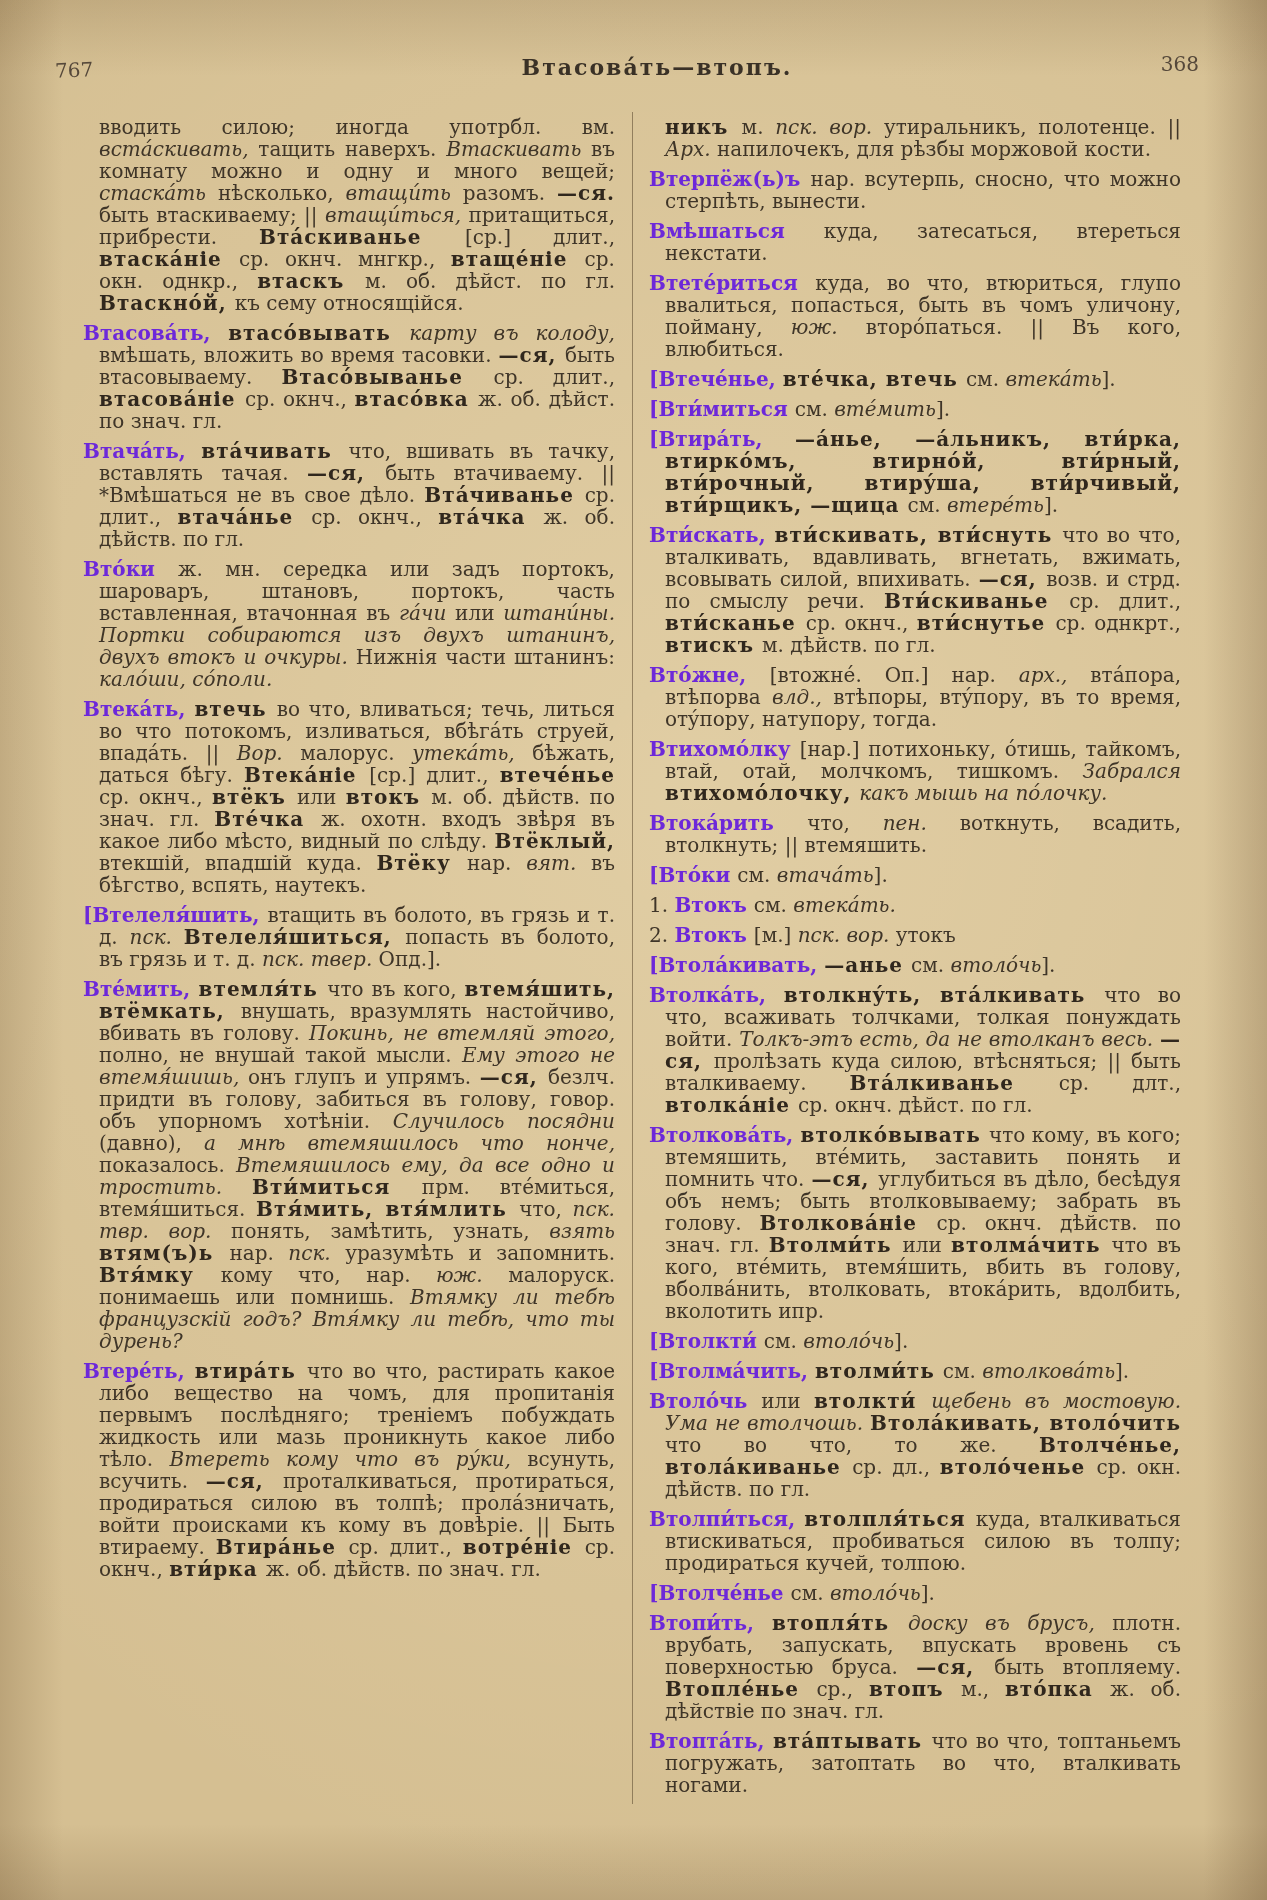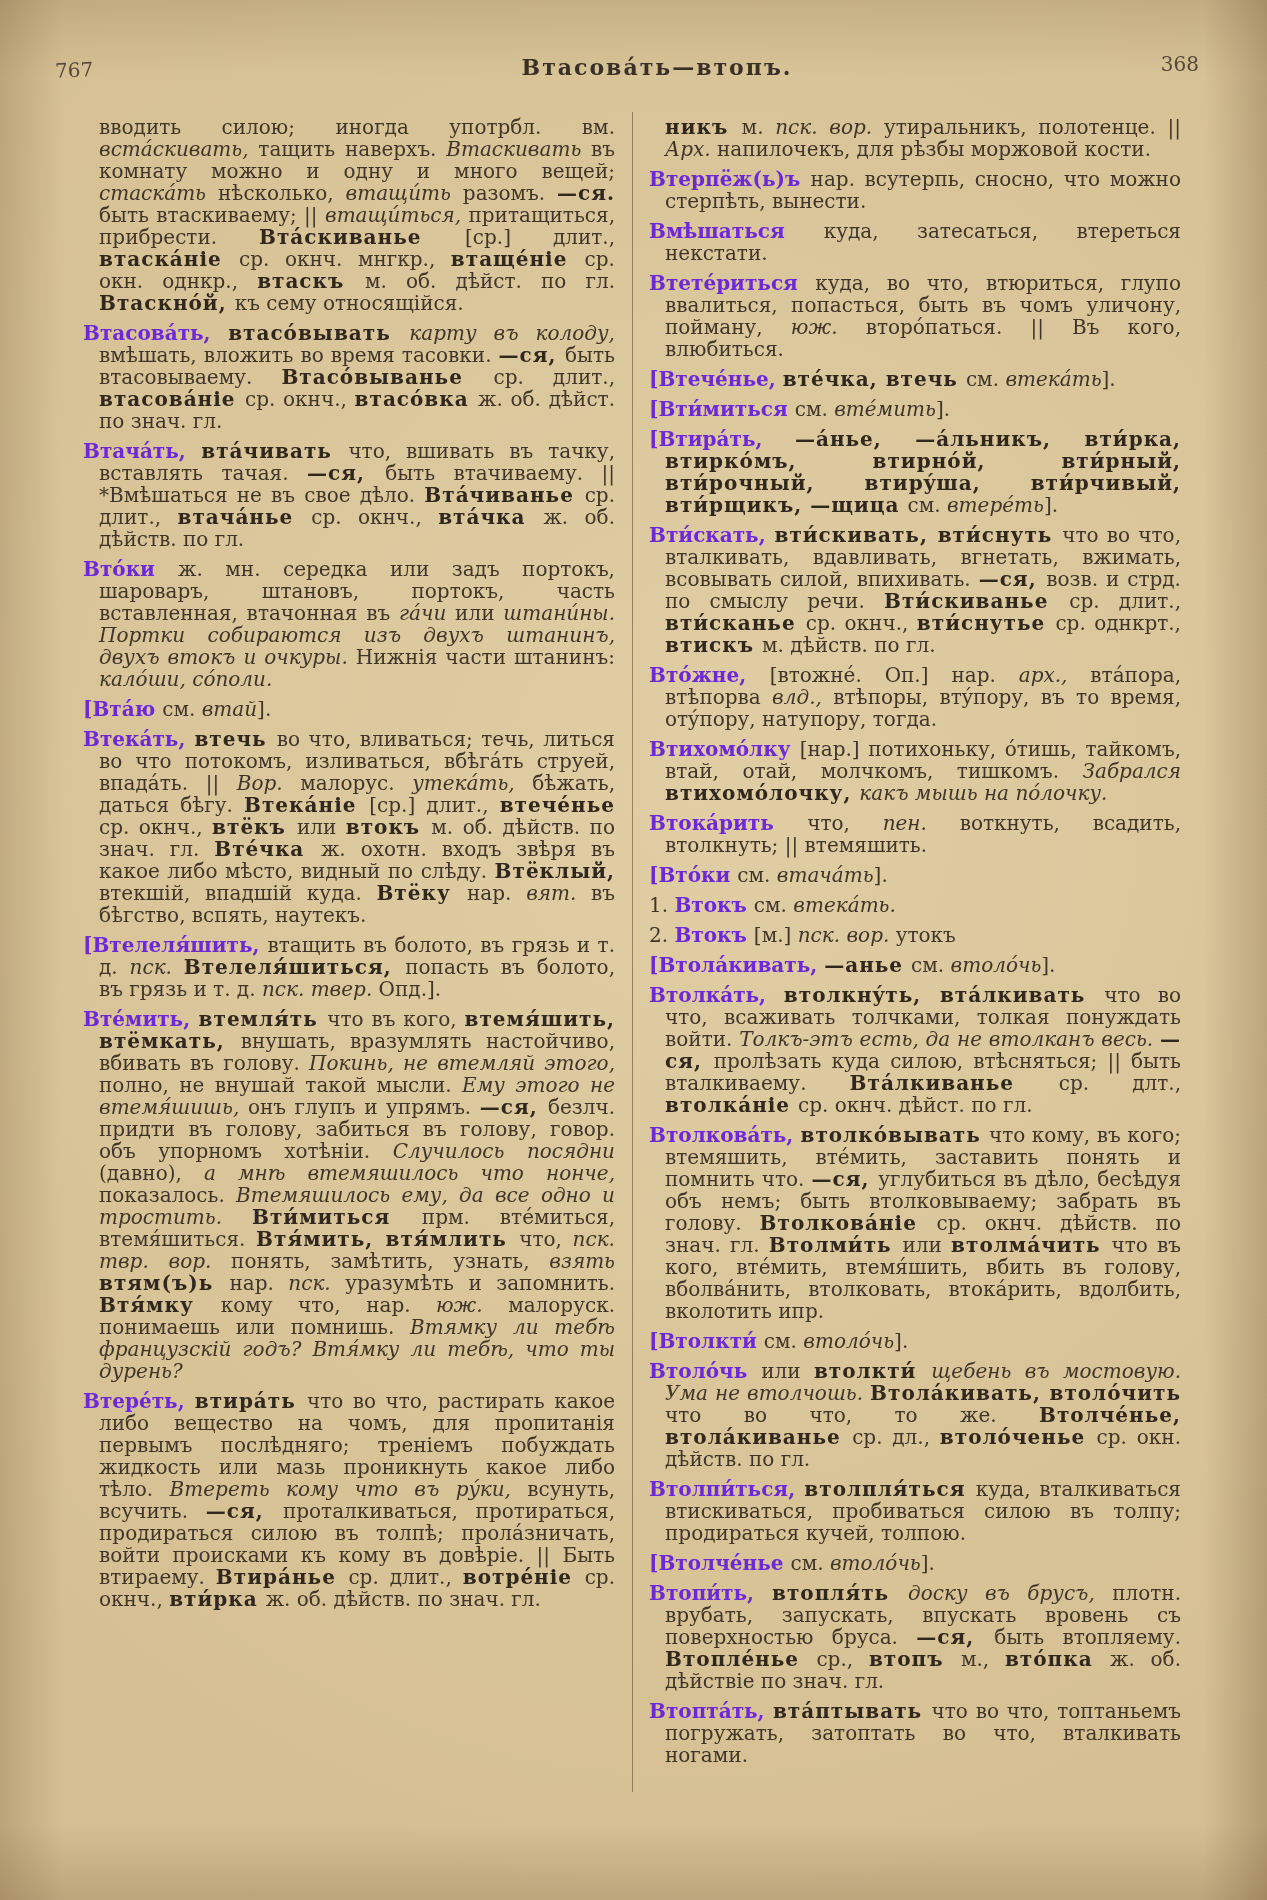--- a/index.html
+++ b/index.html
@@ -51,21 +51,20 @@
   <div class="running-title">Втасовáть—втопъ.</div>
   <span class="folio folio-right">368</span>
 </div>
 
 <div class="columns">
   <div class="col col-left">
       <p class="para cont"><span class="seg-n">вводить силою; иногда употрбл. вм. </span><span class="seg-i">встáскивать, </span><span class="seg-n">тащить наверхъ. </span><span class="seg-i">Втаскивать </span><span class="seg-n">въ комнату можно и одну и много вещей; </span><span class="seg-i">стаскáть </span><span class="seg-n">нѣсколько, </span><span class="seg-i">втащи́ть </span><span class="seg-n">разомъ. </span><span class="seg-bs">—ся. </span><span class="seg-n">быть втаскиваему; || </span><span class="seg-i">втащи́ться, </span><span class="seg-n">притащиться, прибрести. </span><span class="seg-bs">Втáскиванье </span><span class="seg-n">[ср.] длит., </span><span class="seg-bs">втаскáніе </span><span class="seg-n">ср. окнч. мнгкр., </span><span class="seg-bs">втащéніе </span><span class="seg-n">ср. окн. однкр., </span><span class="seg-bs">втаскъ </span><span class="seg-n">м. об. дѣйст. по гл. </span><span class="seg-bs">Втаскнóй, </span><span class="seg-n">къ сему относящійся.</span></p>
       <p class="para entry"><span class="seg-b">Втасовáть, </span><span class="seg-bs">втасóвывать </span><span class="seg-i">карту въ колоду, </span><span class="seg-n">вмѣшать, вложить во время тасовки. </span><span class="seg-bs">—ся, </span><span class="seg-n">быть втасовываему. </span><span class="seg-bs">Втасóвыванье </span><span class="seg-n">ср. длит., </span><span class="seg-bs">втасовáніе </span><span class="seg-n">ср. окнч., </span><span class="seg-bs">втасóвка </span><span class="seg-n">ж. об. дѣйст. по знач. гл.</span></p>
       <p class="para entry"><span class="seg-b">Втачáть, </span><span class="seg-bs">втáчивать </span><span class="seg-n">что, вшивать въ тачку, вставлять тачая. </span><span class="seg-bs">—ся, </span><span class="seg-n">быть втачиваему. || *Вмѣшаться не въ свое дѣло. </span><span class="seg-bs">Втáчиванье </span><span class="seg-n">ср. длит., </span><span class="seg-bs">втачáнье </span><span class="seg-n">ср. окнч., </span><span class="seg-bs">втáчка </span><span class="seg-n">ж. об. дѣйств. по гл.</span></p>
       <p class="para entry"><span class="seg-b">Втóки </span><span class="seg-n">ж. мн. середка или задъ портокъ, шароваръ, штановъ, портокъ, часть вставленная, втачонная въ </span><span class="seg-i">гáчи </span><span class="seg-n">или </span><span class="seg-i">штани́ны. Портки собираются изъ двухъ штанинъ, двухъ втокъ и очкуры. </span><span class="seg-n">Нижнія части штанинъ: </span><span class="seg-i">калóши, сóполи.</span></p>
-      <p class="para entry"><span class="seg-b">[Втáю </span><span class="seg-n">см. </span><span class="seg-i">втай</span><span class="seg-n">].</span></p>
       <p class="para entry"><span class="seg-b">Втекáть, </span><span class="seg-bs">втечь </span><span class="seg-n">во что, вливаться; течь, литься во что потокомъ, изливаться, вбѣгáть струей, впадáть. || </span><span class="seg-i">Вор. </span><span class="seg-n">малорус. </span><span class="seg-i">утекáть, </span><span class="seg-n">бѣжать, даться бѣгу. </span><span class="seg-bs">Втекáніе </span><span class="seg-n">[ср.] длит., </span><span class="seg-bs">втечéнье </span><span class="seg-n">ср. окнч., </span><span class="seg-bs">втёкъ </span><span class="seg-n">или </span><span class="seg-bs">втокъ </span><span class="seg-n">м. об. дѣйств. по знач. гл. </span><span class="seg-bs">Втéчка </span><span class="seg-n">ж. охотн. входъ звѣря въ какое либо мѣсто, видный по слѣду. </span><span class="seg-bs">Втёклый, </span><span class="seg-n">втекшій, впадшій куда. </span><span class="seg-bs">Втёку </span><span class="seg-n">нар. </span><span class="seg-i">вят. </span><span class="seg-n">въ бѣгство, вспять, наутекъ.</span></p>
       <p class="para entry"><span class="seg-b">[Втелеля́шить, </span><span class="seg-n">втащить въ болото, въ грязь и т. д. </span><span class="seg-i">пск. </span><span class="seg-bs">Втелеля́шиться, </span><span class="seg-n">попасть въ болото, въ грязь и т. д. </span><span class="seg-i">пск. твер. </span><span class="seg-n">Опд.].</span></p>
       <p class="para entry"><span class="seg-b">Втéмить, </span><span class="seg-bs">втемля́ть </span><span class="seg-n">что въ кого, </span><span class="seg-bs">втемя́шить, втёмкать, </span><span class="seg-n">внушать, вразумлять настойчиво, вбивать въ голову. </span><span class="seg-i">Покинь, не втемляй этого, </span><span class="seg-n">полно, не внушай такой мысли. </span><span class="seg-i">Ему этого не втемя́шишь, </span><span class="seg-n">онъ глупъ и упрямъ. </span><span class="seg-bs">—ся, </span><span class="seg-n">безлч. придти въ голову, забиться въ голову, говор. объ упорномъ хотѣніи. </span><span class="seg-i">Случилось посядни </span><span class="seg-n">(давно), </span><span class="seg-i">а мнѣ втемяшилось что нонче, </span><span class="seg-n">показалось. </span><span class="seg-i">Втемяшилось ему, да все одно и тростить. </span><span class="seg-bs">Вти́миться </span><span class="seg-n">прм. втéмиться, втемя́шиться. </span><span class="seg-bs">Втя́мить, втя́млить </span><span class="seg-n">что, </span><span class="seg-i">пск. твр. вор. </span><span class="seg-n">понять, замѣтить, узнать, </span><span class="seg-i">взять </span><span class="seg-bs">втям(ъ)ь </span><span class="seg-n">нар. </span><span class="seg-i">пск. </span><span class="seg-n">уразумѣть и запомнить. </span><span class="seg-bs">Втя́мку </span><span class="seg-n">кому что, нар. </span><span class="seg-i">юж. </span><span class="seg-n">малоруск. понимаешь или помнишь. </span><span class="seg-i">Втямку ли тебѣ французскій годъ? Втя́мку ли тебѣ, что ты дурень?</span></p>
       <p class="para entry"><span class="seg-b">Втерéть, </span><span class="seg-bs">втирáть </span><span class="seg-n">что во что, растирать какое либо вещество на чомъ, для пропитанія первымъ послѣдняго; треніемъ побуждать жидкость или мазь проникнуть какое либо тѣло. </span><span class="seg-i">Втереть кому что въ рýки, </span><span class="seg-n">всунуть, всучить. </span><span class="seg-bs">—ся, </span><span class="seg-n">проталкиваться, протираться, продираться силою въ толпѣ; пролáзничать, войти происками къ кому въ довѣріе. || Быть втираему. </span><span class="seg-bs">Втирáнье </span><span class="seg-n">ср. длит., </span><span class="seg-bs">вотрéніе </span><span class="seg-n">ср. окнч., </span><span class="seg-bs">вти́рка </span><span class="seg-n">ж. об. дѣйств. по знач. гл. </span></p>
     </div>
   <div class="col-divider"></div>
   <div class="col col-right">
       <p class="para cont"><span class="seg-bs">никъ </span><span class="seg-n">м. </span><span class="seg-i">пск. вор. </span><span class="seg-n">утиральникъ, полотенце. || </span><span class="seg-i">Арх. </span><span class="seg-n">напилочекъ, для рѣзбы моржовой кости.</span></p>
       <p class="para entry"><span class="seg-b">Втерпёж(ь)ъ </span><span class="seg-n">нар. всутерпь, сносно, что можно стерпѣть, вынести.</span></p>
       <p class="para entry"><span class="seg-b">Вмѣшаться </span><span class="seg-n">куда, затесаться, втереться некстати.</span></p>
@@ -77,19 +76,20 @@
       <p class="para entry"><span class="seg-b">Втóжне, </span><span class="seg-n">[втожнé. Оп.] нар. </span><span class="seg-i">арх., </span><span class="seg-n">втáпора, втѣпорва </span><span class="seg-i">влд., </span><span class="seg-n">втѣпоры, втýпору, въ то время, отýпору, натупору, тогда.</span></p>
       <p class="para entry"><span class="seg-b">Втихомóлку </span><span class="seg-n">[нар.] потихоньку, óтишь, тайкомъ, втай, отай, молчкомъ, тишкомъ. </span><span class="seg-i">Забрался </span><span class="seg-bs">втихомóлочку, </span><span class="seg-i">какъ мышь на пóлочку.</span></p>
       <p class="para entry"><span class="seg-b">Втокáрить </span><span class="seg-n">что, </span><span class="seg-i">пен. </span><span class="seg-n">воткнуть, всадить, втолкнуть; || втемяшить.</span></p>
       <p class="para entry"><span class="seg-b">[Втóки </span><span class="seg-n">см. </span><span class="seg-i">втачáть</span><span class="seg-n">].</span></p>
       <p class="para entry"><span class="seg-n">1. </span><span class="seg-b">Втокъ </span><span class="seg-n">см. </span><span class="seg-i">втекáть.</span></p>
       <p class="para entry"><span class="seg-n">2. </span><span class="seg-b">Втокъ </span><span class="seg-n">[м.] </span><span class="seg-i">пск. вор. </span><span class="seg-n">утокъ</span></p>
       <p class="para entry"><span class="seg-b">[Втолáкивать, </span><span class="seg-bs">—анье </span><span class="seg-n">см. </span><span class="seg-i">втолóчь</span><span class="seg-n">].</span></p>
       <p class="para entry"><span class="seg-b">Втолкáть, </span><span class="seg-bs">втолкнýть, втáлкивать </span><span class="seg-n">что во что, всаживать толчками, толкая понуждать войти. </span><span class="seg-i">Толкъ-этъ есть, да не втолканъ весь. </span><span class="seg-bs">—ся, </span><span class="seg-n">пролѣзать куда силою, втѣсняться; || быть вталкиваему. </span><span class="seg-bs">Втáлкиванье </span><span class="seg-n">ср. длт., </span><span class="seg-bs">втолкáніе </span><span class="seg-n">ср. окнч. дѣйст. по гл.</span></p>
       <p class="para entry"><span class="seg-b">Втолковáть, </span><span class="seg-bs">втолкóвывать </span><span class="seg-n">что кому, въ кого; втемяшить, втéмить, заставить понять и помнить что. </span><span class="seg-bs">—ся, </span><span class="seg-n">углубиться въ дѣло, бесѣдуя объ немъ; быть втолковываему; забрать въ голову. </span><span class="seg-bs">Втолковáніе </span><span class="seg-n">ср. окнч. дѣйств. по знач. гл. </span><span class="seg-bs">Втолми́ть </span><span class="seg-n">или </span><span class="seg-bs">втолмáчить </span><span class="seg-n">что въ кого, втéмить, втемя́шить, вбить въ голову, вболвáнить, втолковать, втокáрить, вдолбить, вколотить ипр.</span></p>
       <p class="para entry"><span class="seg-b">[Втолкти́ </span><span class="seg-n">см. </span><span class="seg-i">втолóчь</span><span class="seg-n">].</span></p>
+      <p class="para entry"><span class="seg-b">[Втолмáчить, </span><span class="seg-bs">втолми́ть </span><span class="seg-n">см. </span><span class="seg-i">втолковáть</span><span class="seg-n">].</span></p>
       <p class="para entry"><span class="seg-b">Втолóчь </span><span class="seg-n">или </span><span class="seg-bs">втолкти́ </span><span class="seg-i">щебень въ мостовую. Ума не втолчошь. </span><span class="seg-bs">Втолáкивать, втолóчить </span><span class="seg-n">что во что, то же. </span><span class="seg-bs">Втолчéнье, втолáкиванье </span><span class="seg-n">ср. дл., </span><span class="seg-bs">втолóченье </span><span class="seg-n">ср. окн. дѣйств. по гл.</span></p>
       <p class="para entry"><span class="seg-b">Втолпи́ться, </span><span class="seg-bs">втолпля́ться </span><span class="seg-n">куда, вталкиваться втискиваться, пробиваться силою въ толпу; продираться кучей, толпою.</span></p>
       <p class="para entry"><span class="seg-b">[Втолчéнье </span><span class="seg-n">см. </span><span class="seg-i">втолóчь</span><span class="seg-n">].</span></p>
       <p class="para entry"><span class="seg-b">Втопи́ть, </span><span class="seg-bs">втопля́ть </span><span class="seg-i">доску въ брусъ, </span><span class="seg-n">плотн. врубать, запускать, впускать вровень съ поверхностью бруса. </span><span class="seg-bs">—ся, </span><span class="seg-n">быть втопляему. </span><span class="seg-bs">Втоплéнье </span><span class="seg-n">ср., </span><span class="seg-bs">втопъ </span><span class="seg-n">м., </span><span class="seg-bs">втóпка </span><span class="seg-n">ж. об. дѣйствіе по знач. гл.</span></p>
       <p class="para entry"><span class="seg-b">Втоптáть, </span><span class="seg-bs">втáптывать </span><span class="seg-n">что во что, топтаньемъ погружать, затоптать во что, вталкивать ногами. </span></p>
     </div>
 </div>
 
 </body></html>

